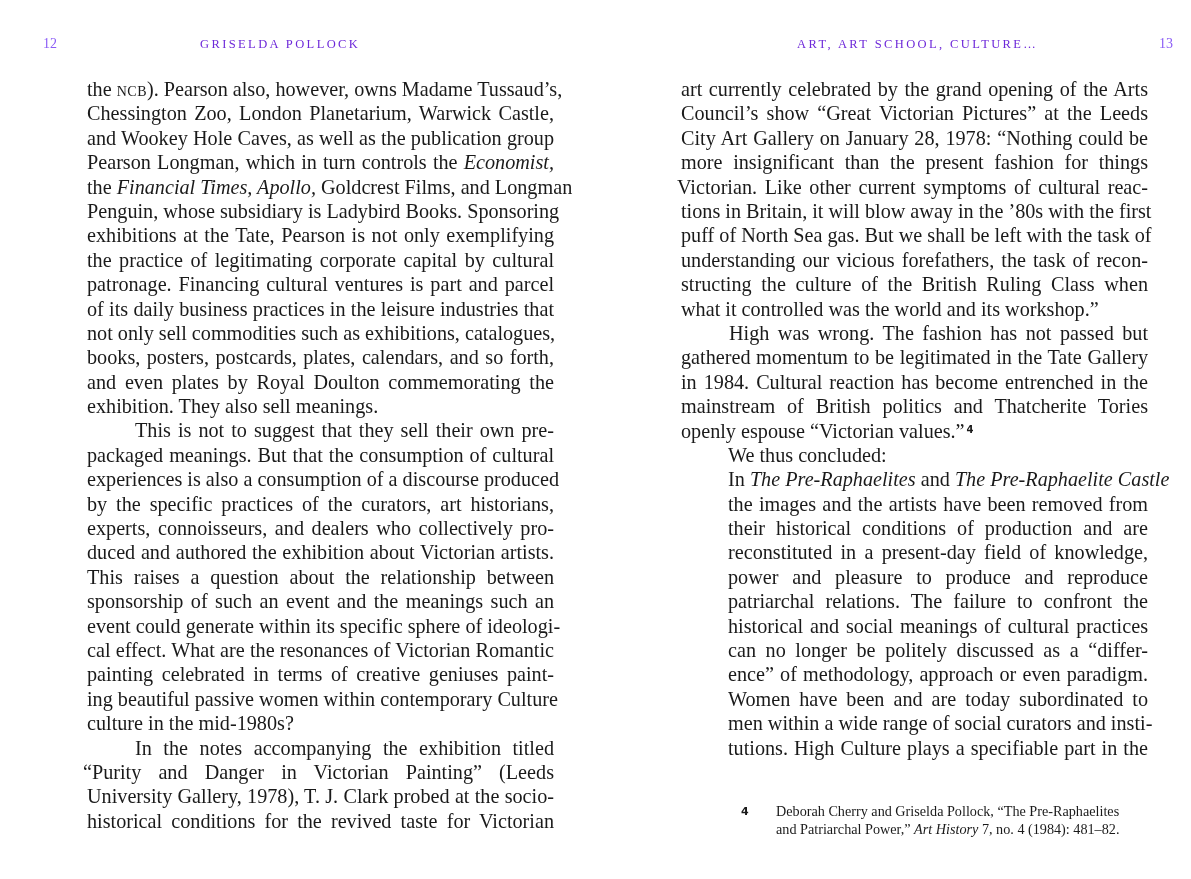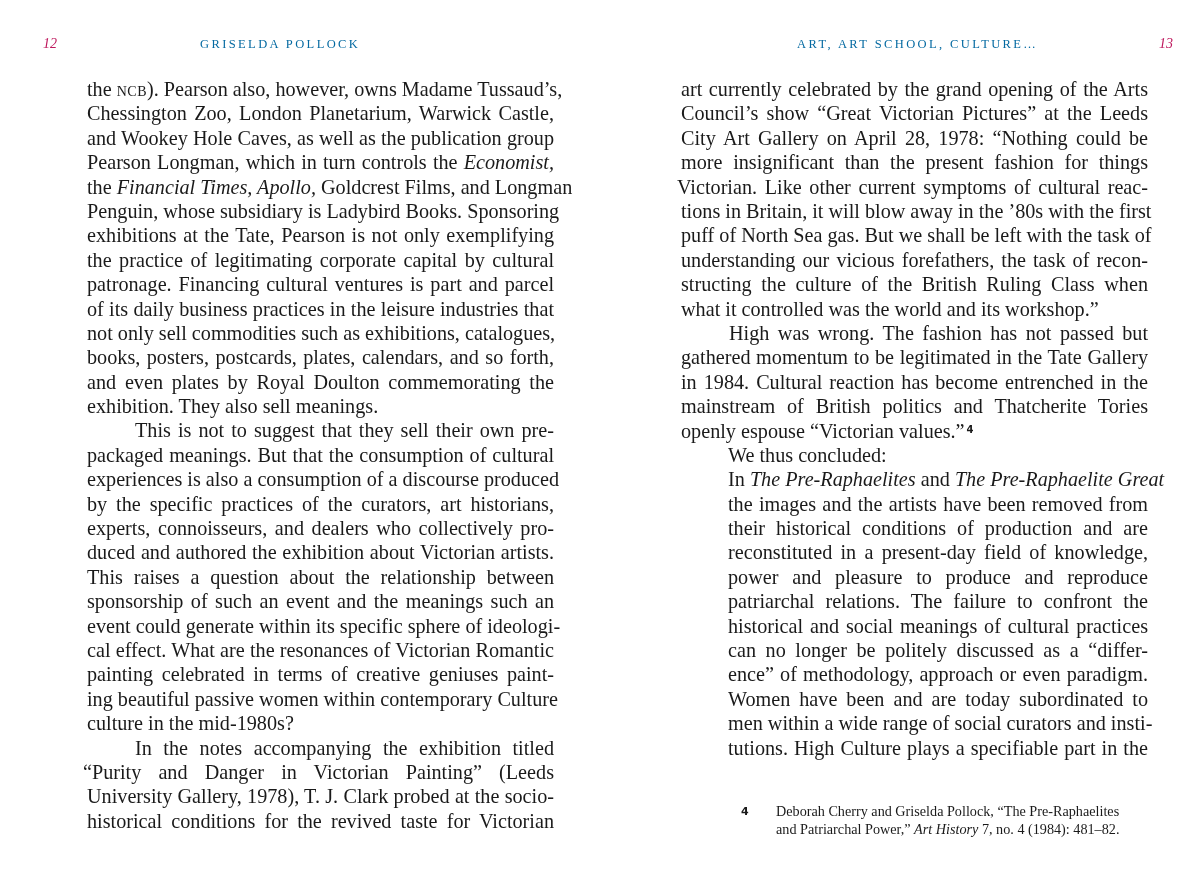--- a/index.html
+++ b/index.html
@@ -23,28 +23,27 @@
     .page-left { left: 0; width: 595px; }
     .page-right { left: 595px; width: 596px; }
 
     .running-head {
       position: absolute;
       top: 37px;
       font-size: 12.5px;
       letter-spacing: 2.4px;
       font-variant: small-caps;
       text-transform: uppercase;
-      color: #0369a1;
+      color: #6d28d9;
     }
     .folio {
       position: absolute;
       top: 36px;
       font-size: 14px;
-      font-style: italic;
-      color: #be185d;
+      color: #8b5cf6;
     }
 
     .body-text {
       position: absolute;
       font-size: 20.2px;
       line-height: 24.4px;
       text-align: justify;
       hyphens: manual;
     }
     .page-left .body-text {
@@ -152,35 +151,35 @@
   </div>
 </div>
 
 <div class="page page-right">
   <div class="running-head" style="left:202px;">ART, ART SCHOOL, CULTURE…</div>
   <div class="folio" style="left:540px;margin-left:24px;">13</div>
 
   <div class="body-text">
     <span class="line">art currently celebrated by the grand opening of the Arts</span>
     <span class="line">Council’s show “Great Victorian Pictures” at the Leeds</span>
-    <span class="line">City Art Gallery on April 28, 1978: “Nothing could be</span>
+    <span class="line">City Art Gallery on January 28, 1978: “Nothing could be</span>
     <span class="line">more insignificant than the present fashion for things</span>
     <span class="line hang">Victorian. Like other current symptoms of cultural reac-</span>
     <span class="line">tions in Britain, it will blow away in the ’80s with the first</span>
     <span class="line">puff of North Sea gas. But we shall be left with the task of</span>
     <span class="line">understanding our vicious forefathers, the task of recon-</span>
     <span class="line">structing the culture of the British Ruling Class when</span>
     <span class="line last">what it controlled was the world and its workshop.”</span>
     <span class="line indent">High was wrong. The fashion has not passed but</span>
     <span class="line">gathered momentum to be legitimated in the Tate Gallery</span>
     <span class="line">in 1984. Cultural reaction has become entrenched in the</span>
     <span class="line">mainstream of British politics and Thatcherite Tories</span>
     <span class="line last"><span>openly espouse “Victorian values.”</span><span class="fnref">4</span></span>
     <span class="line last block">We thus concluded:</span>
-    <span class="line block"><span>In </span><span class="it">The Pre-Raphaelites</span><span> and </span><span class="it">The Pre-Raphaelite Great</span></span>
+    <span class="line block"><span>In </span><span class="it">The Pre-Raphaelites</span><span> and </span><span class="it">The Pre-Raphaelite Castle</span></span>
     <span class="line block">the images and the artists have been removed from</span>
     <span class="line block">their historical conditions of production and are</span>
     <span class="line block">reconstituted in a present-day field of knowledge,</span>
     <span class="line block">power and pleasure to produce and reproduce</span>
     <span class="line block">patriarchal relations. The failure to confront the</span>
     <span class="line block">historical and social meanings of cultural practices</span>
     <span class="line block">can no longer be politely discussed as a “differ-</span>
     <span class="line block">ence” of methodology, approach or even paradigm.</span>
     <span class="line block">Women have been and are today subordinated to</span>
     <span class="line block">men within a wide range of social curators and insti-</span>

